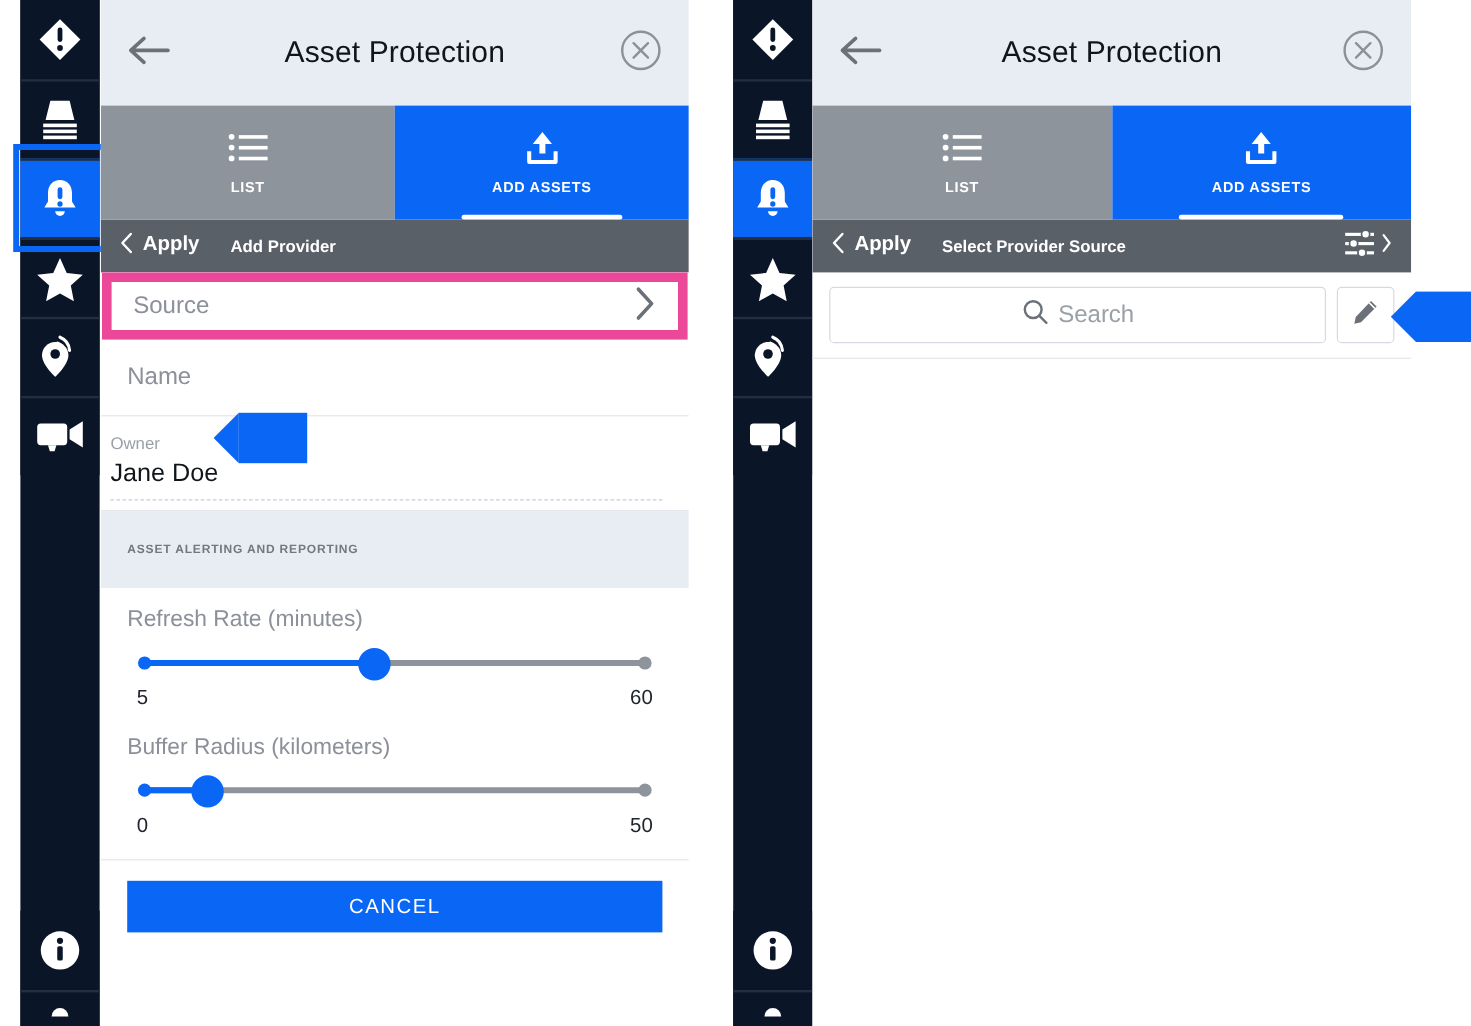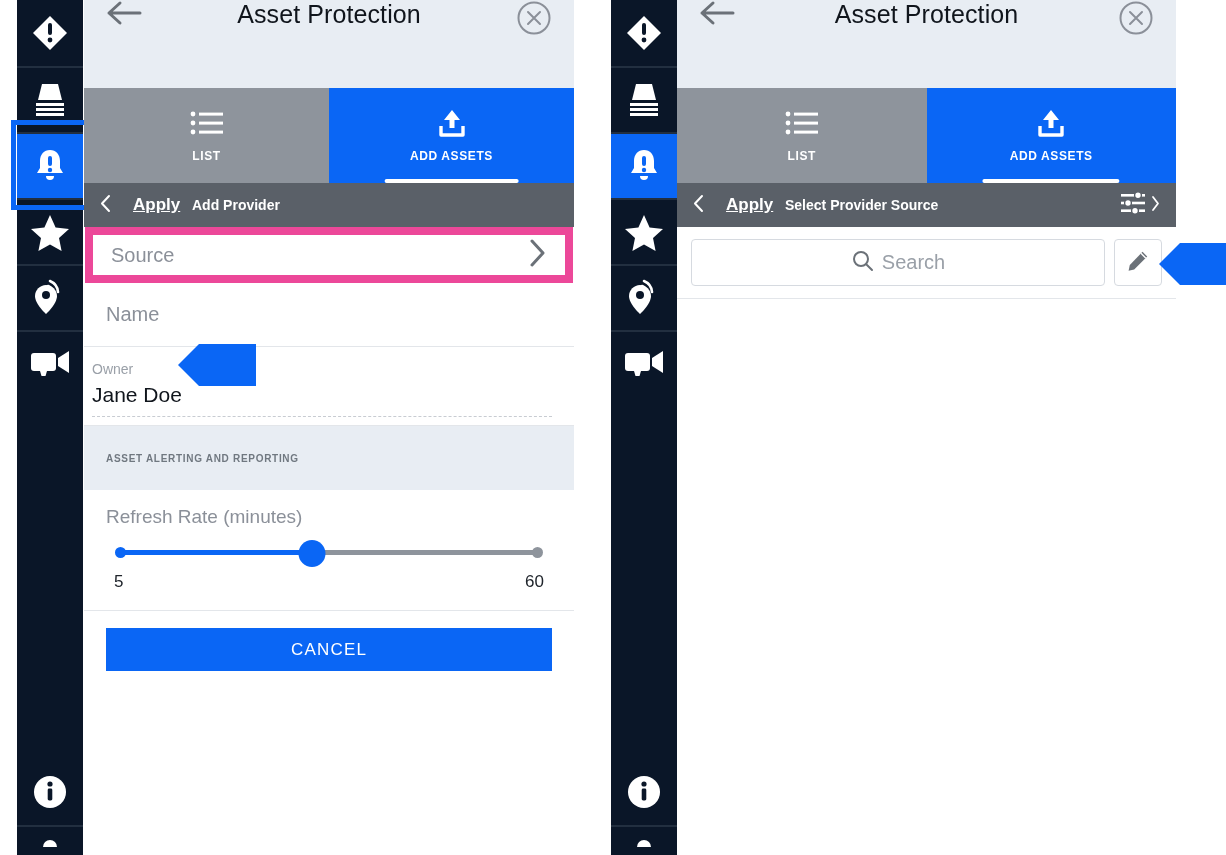--- a/index.html
+++ b/index.html
@@ -49,22 +49,22 @@
     position: absolute;
     top: 0;
     background: #ffffff;
     box-sizing: border-box;
     overflow: hidden;
   }
   .panel-header {
     height: 88px;
     background: #e8edf3;
     display: flex;
-    align-items: flex-start;
-    padding: 0 22px;
+    align-items: center;
+    padding: 14px 22px;
     box-sizing: border-box;
   }
   .hdr-back { width: 46px; display: flex; align-items: center; justify-content: flex-start; }
   .hdr-title {
     flex: 1 1 auto;
     text-align: center;
     font-size: 25px;
     color: #10151c;
     letter-spacing: 0.1px;
   }
@@ -104,21 +104,21 @@
   
   .subbar {
     height: 44px;
     background: #5a6068;
     display: flex;
     align-items: center;
     padding: 0 16px;
     box-sizing: border-box;
     color: #ffffff;
   }
-  .subbar-left { display: flex; align-items: center; gap: 22px; min-width: 92px; text-decoration: underline; }
+  .subbar-left { display: flex; gap: 8px; min-width: 92px; }
   .subbar-apply { font-size: 17px; font-weight: bold; }
   .subbar-title { flex: 1 1 auto; text-align: left; font-size: 14px; font-weight: bold; }
   .subbar-right { min-width: 92px; display: flex; align-items: center; justify-content: flex-end; gap: 4px; }
 
   
   .field-source {
     position: relative;
     height: 56px;
     border: 8px solid #ec4899;
     background: #ffffff;
@@ -430,20 +430,34 @@
         <div class="slider-dot-left"></div>
         <div class="slider-dot-right"></div>
         <div class="slider-thumb" style="left:46%"></div>
       </div>
       <div class="slider-scale">
         <span>5</span>
         <span>60</span>
       </div>
     </div>
 
+    <div class="slider-block">
+      <div class="slider-label">Buffer Radius (kilometers)</div>
+      <div class="slider-track-wrap">
+        <div class="slider-track"></div>
+        <div class="slider-fill" style="width:13%"></div>
+        <div class="slider-dot-left"></div>
+        <div class="slider-dot-right"></div>
+        <div class="slider-thumb" style="left:13%"></div>
+      </div>
+      <div class="slider-scale">
+        <span>0</span>
+        <span>50</span>
+      </div>
+    </div>
 
     <div class="footer-sep"></div>
     <div class="cancel-btn">CANCEL</div>
   </div>
 
   <div class="rail" style="left:611px;">
     <div class="rail-inner">
       <div class="rail-item">
         <span>
           <svg width="38" height="38" viewBox="0 0 38 38">

